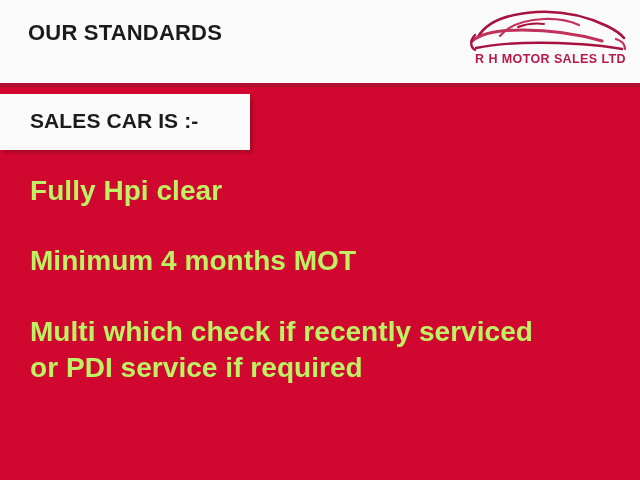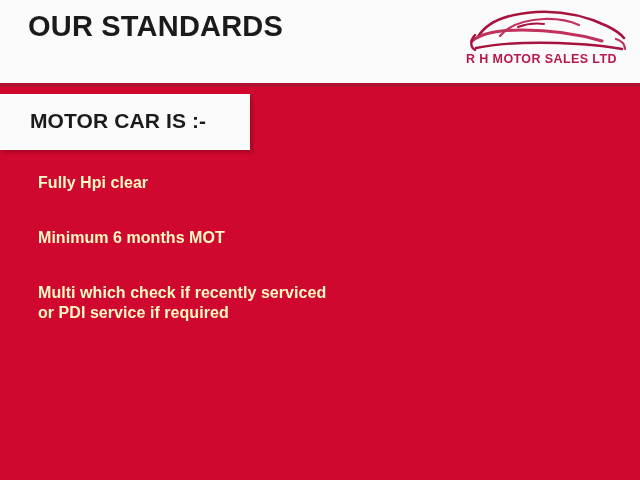--- a/index.html
+++ b/index.html
@@ -39,22 +39,22 @@
     left: 0;
     top: 83px;
     width: 640px;
     height: 4px;
     background: #B01031;
   }
 
   #page-title {
     position: absolute;
     left: 28px;
-    top: 12px;
-    font-size: 29px;
+    top: 22px;
+    font-size: 22px;
     font-weight: bold;
     letter-spacing: 0.2px;
     color: #1B1B1B;
     white-space: nowrap;
     line-height: 1;
   }
 
   
   #logo {
     position: absolute;
@@ -68,21 +68,21 @@
     left: 0;
     top: 0;
     width: 160px;
     height: 44px;
   }
   #logo-wordmark {
     position: absolute;
     left: 0;
     top: 45px;
     width: 160px;
-    text-align: left;
+    text-align: right;
     font-size: 12.5px;
     font-weight: bold;
     letter-spacing: 0.4px;
     color: #B8184A;
     white-space: nowrap;
   }
 
   
   #ribbon {
     position: absolute;
@@ -106,26 +106,26 @@
   }
 
   
   #standards-list {
     position: absolute;
     left: 30px;
     top: 173px;
     width: 590px;
   }
   .standard-item {
-    color: #fef9c3;
-    font-size: 16px;
+    color: #bef264;
+    font-size: 28px;
     font-weight: bold;
     line-height: 1.30;
     letter-spacing: 0.05px;
-    margin: 0 0 34px 8px;
+    margin: 0 0 34px 0;
     white-space: pre-line;
   }
   .standard-item:last-child {
     margin-bottom: 0;
   }
 </style>
 </head>
 <body>
 
 <div id="poster">
@@ -152,23 +152,23 @@
           <path d="M150 32 C 156 34, 159 38, 159 42" fill="none" stroke="#C1315C" stroke-width="2.2" stroke-linecap="round"></path>
         </svg>
       </div>
       <div id="logo-wordmark">R H MOTOR SALES LTD</div>
     </div>
   </div>
 
   <div id="header-rule"></div>
 
   <div id="ribbon">
-    <div id="ribbon-label">MOTOR CAR IS :-</div>
+    <div id="ribbon-label">SALES CAR IS :-</div>
   </div>
 
   <div id="standards-list">
     <p class="standard-item">Fully Hpi clear</p>
-    <p class="standard-item">Minimum 6 months MOT</p>
+    <p class="standard-item">Minimum 4 months MOT</p>
     <p class="standard-item">Multi which check if recently serviced
 or PDI service if required</p>
   </div>
 
 </div>
 
 </body></html>

